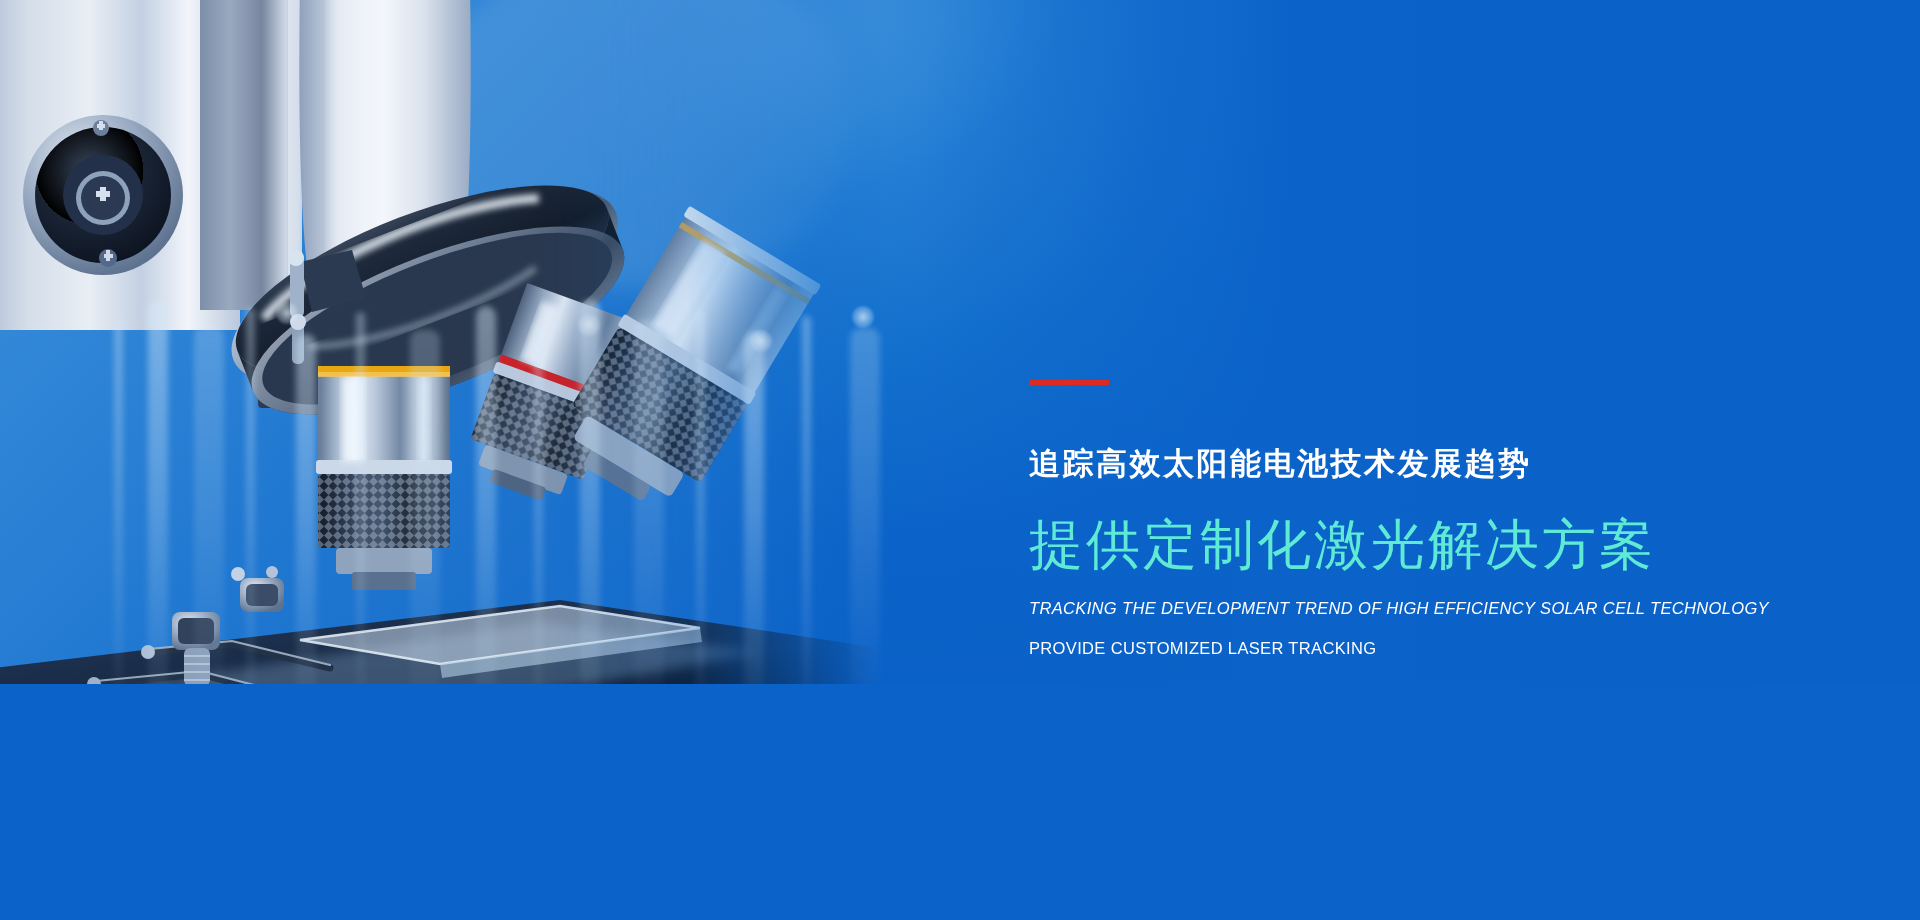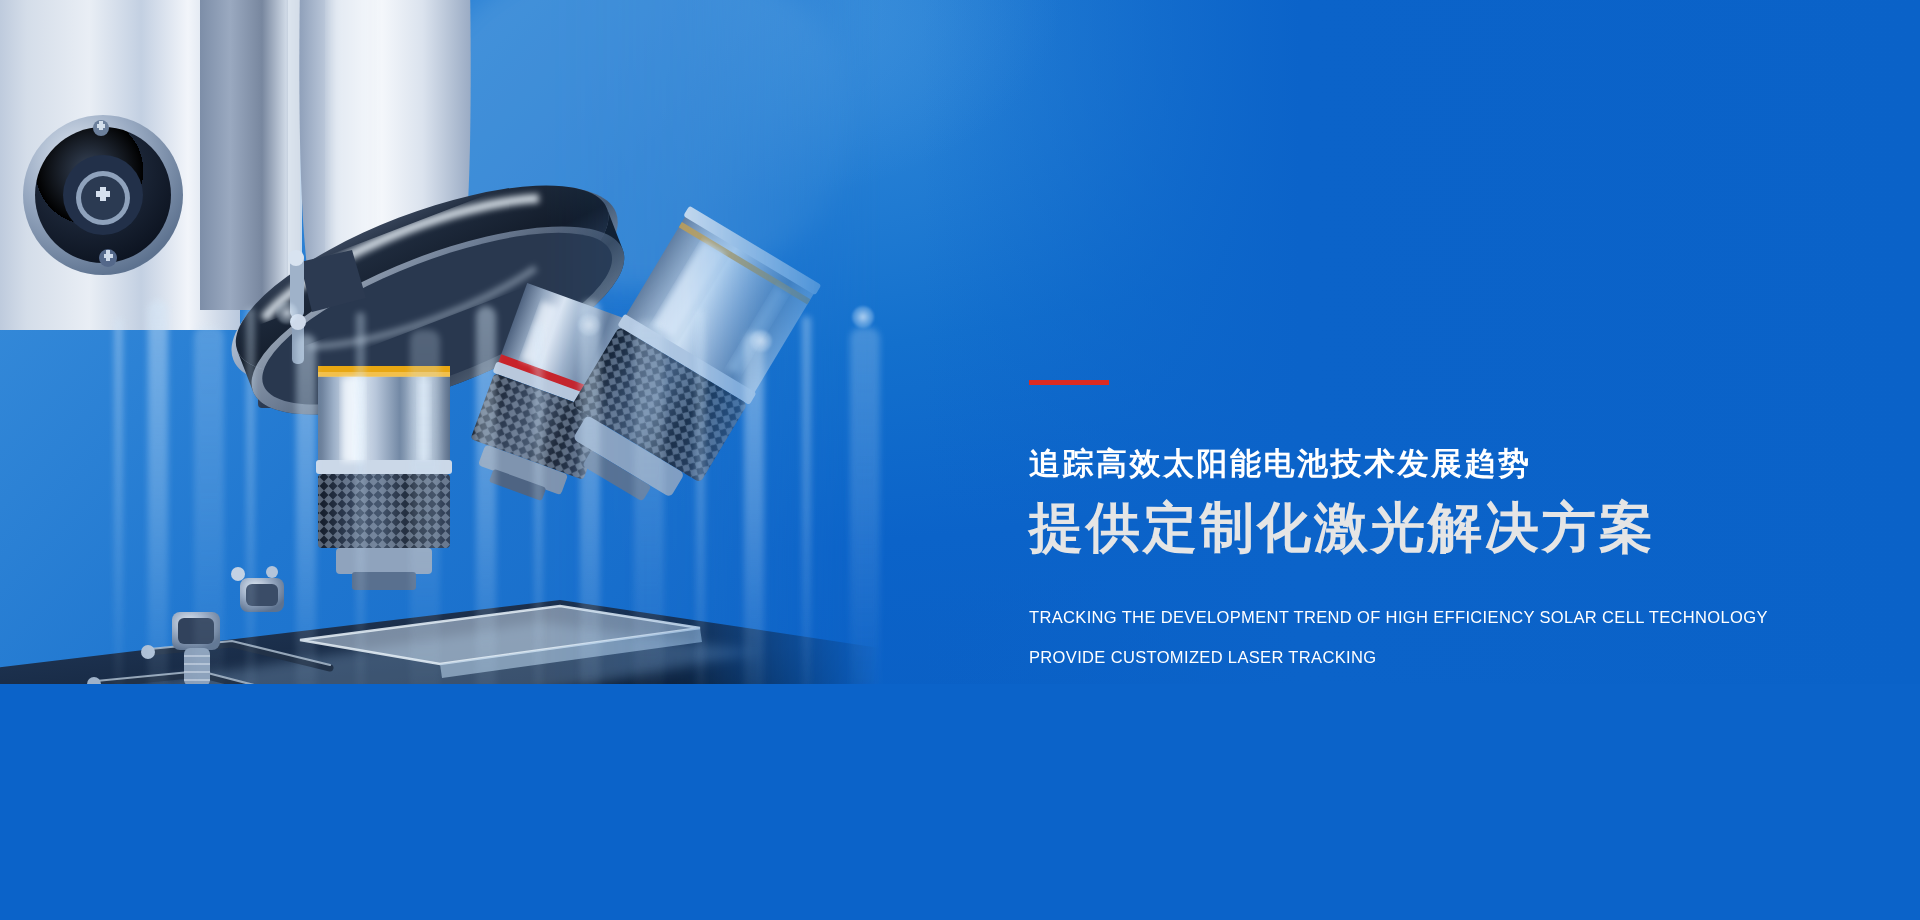--- a/index.html
+++ b/index.html
@@ -78,35 +78,35 @@
   .line-cn-1{
     font-size:31px;
     font-weight:bold;
     color:#ffffff;
     letter-spacing:2.5px;
     line-height:1.2;
     white-space:nowrap;
   }
   .line-cn-2{
     font-size:54px;
-    font-weight:bold;
-    color:#e5e5e5;
+    font-weight:normal;
+    color:#5eead4;
     letter-spacing:3px;
     line-height:1.25;
-    margin-top:12px;
+    margin-top:29px;
     white-space:nowrap;
   }
   .line-en{
     font-size:16.5px;
     color:#ffffff;
     letter-spacing:.35px;
     line-height:1.1;
     white-space:nowrap;
   }
-  .line-en.first{ margin-top:46px; }
+  .line-en.first{ margin-top:20px;font-style:italic; }
   .line-en.second{ margin-top:22px; }
 </style>
 </head>
 <body>
 
 <div class="banner">
 
   <div class="bg-base"></div>
   <div class="bg-flat-right"></div>
   <div class="bg-top-light"></div>

